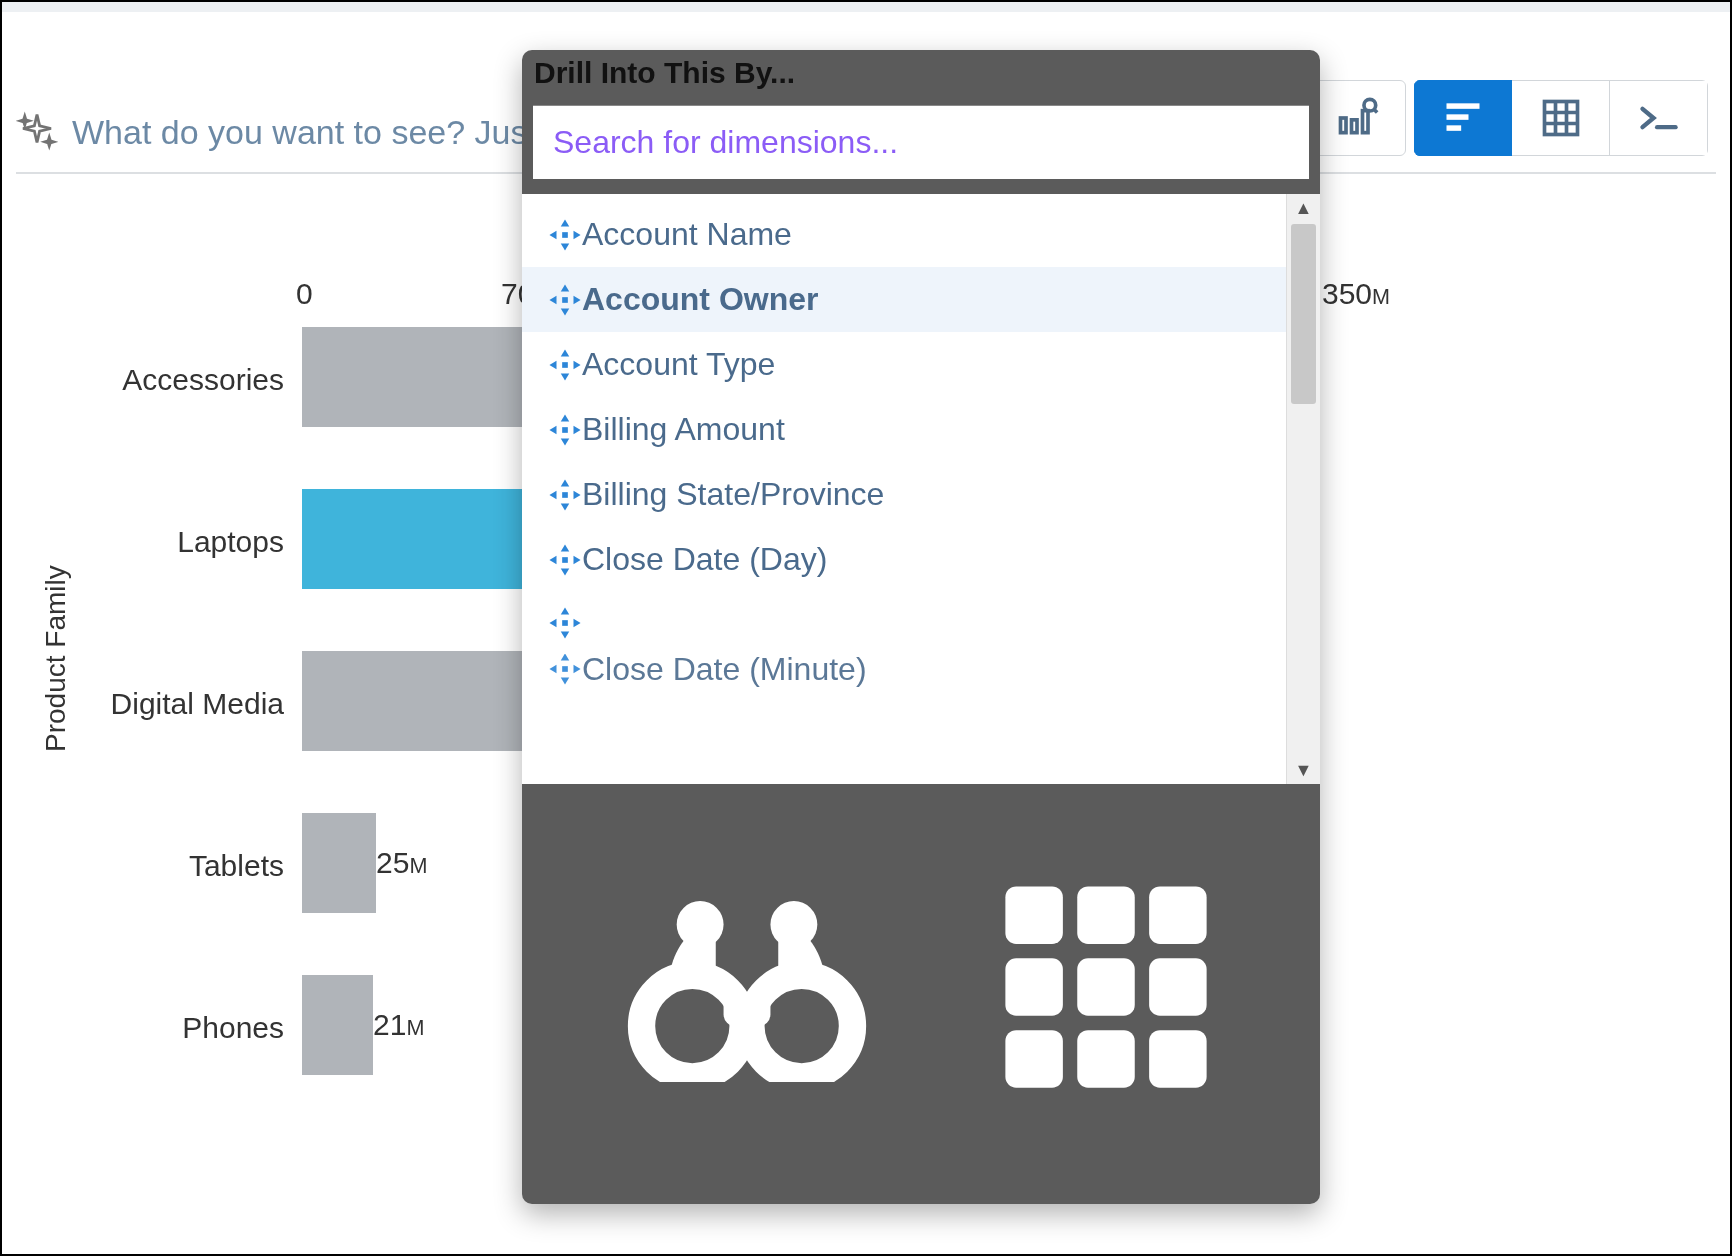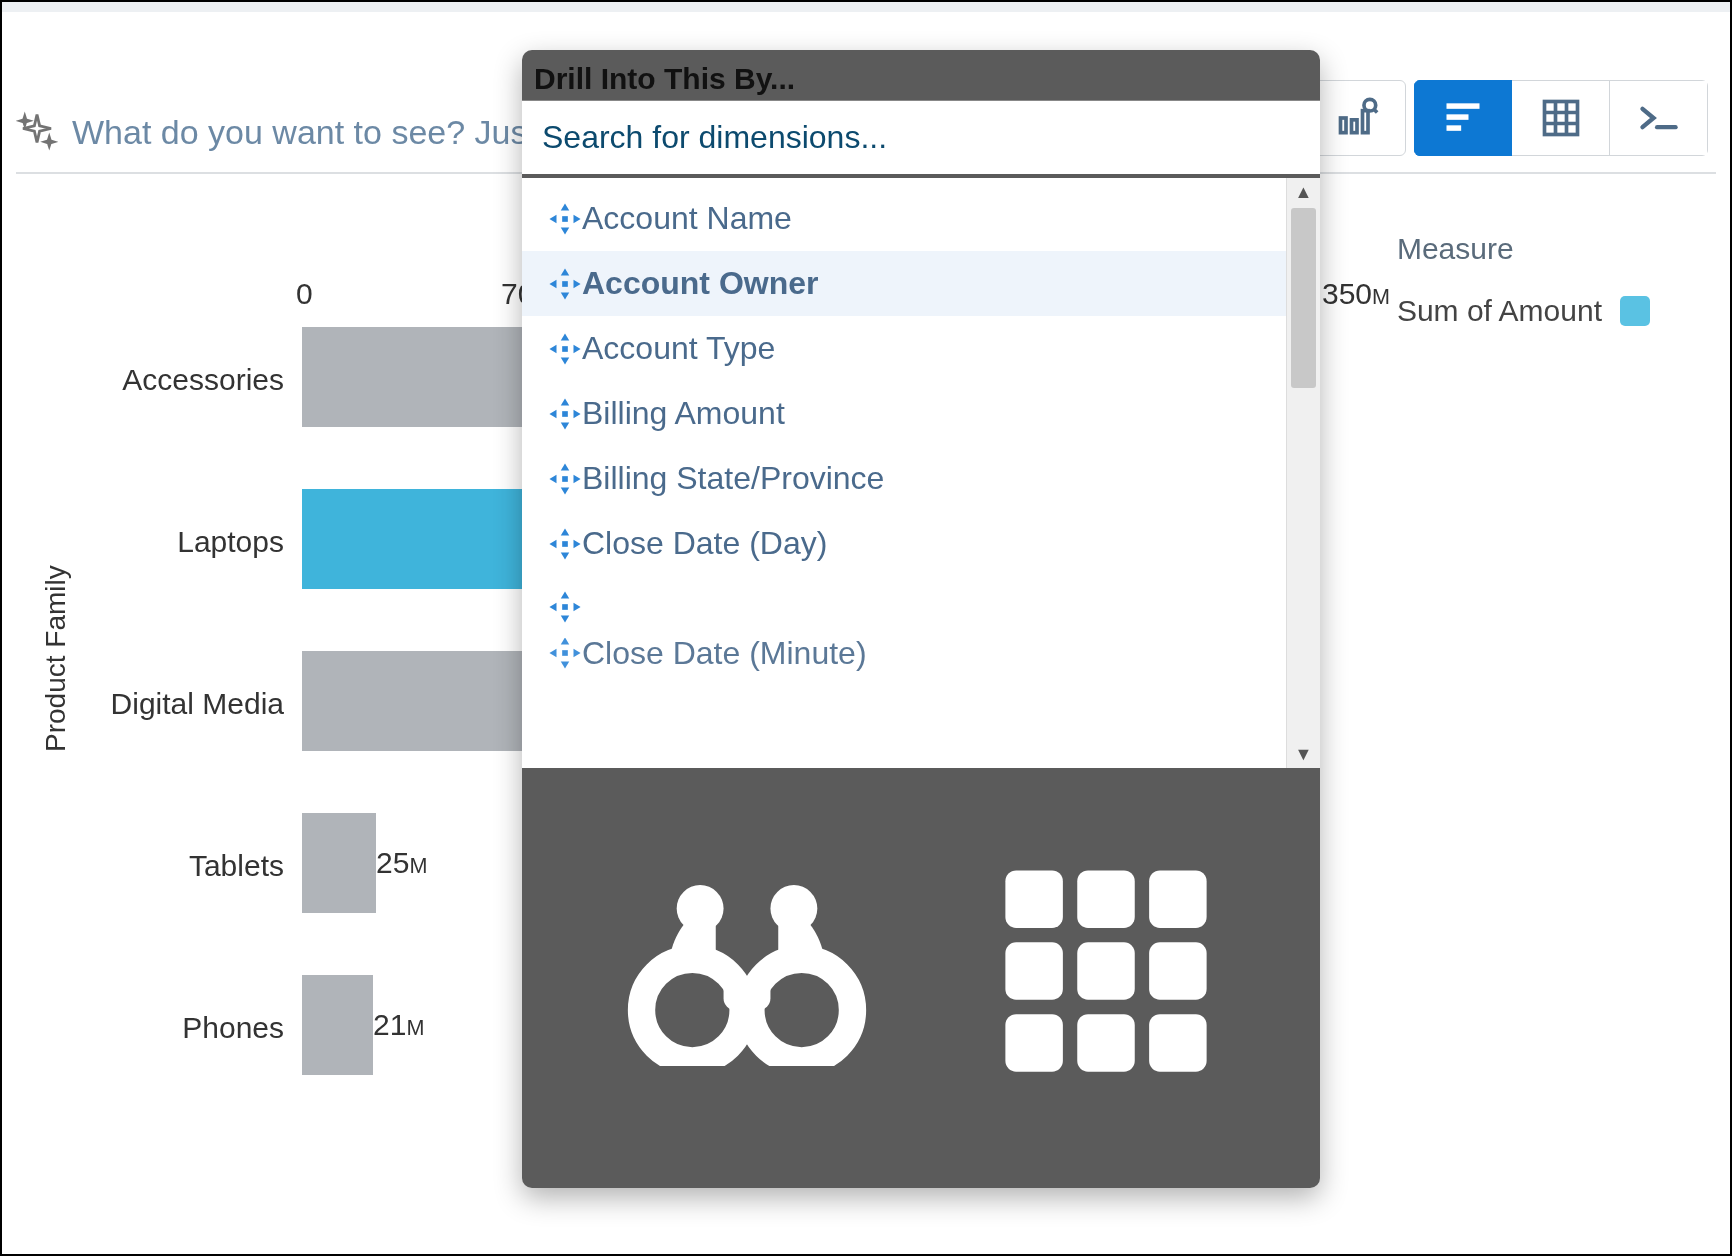--- a/index.html
+++ b/index.html
@@ -145,31 +145,31 @@
   .drill-popup {
     position: absolute;
     left: 520px; top: 48px;
     width: 798px;
     background: #5b5b5b;
     border-radius: 10px;
     z-index: 1000;
     box-shadow: 0 10px 28px rgba(0,0,0,0.3);
   }
   .drill-title {
-    padding: 12px 12px 4px 12px;
+    padding: 6px 12px 4px 12px;
     font-size: 30px;
     font-weight: 700;
     color: #111;
   }
   .drill-search {
     background: #fff;
-    margin: 0;
+    margin: 11px;
     padding: 18px 20px;
     font-size: 32px;
-    color: #0c4a6e;
+    color: #8b5cf6;
     border-top: 1px solid #888;
     border-bottom: 4px solid #5b5b5b;
   }
   .dim-list-wrap {
     background: #fff;
     position: relative;
     height: 590px;
     display: flex;
   }
   .dim-list {
@@ -296,27 +296,20 @@
         <div class="bar-label"><span class="mnum">25</span><span class="msuf">M</span></div>
       </div>
       <div class="bar-row">
         <div class="bar-cat">Phones</div>
         <div class="bar-rect" style="width:71px;"></div>
         <div class="bar-label"><span class="mnum">21</span><span class="msuf">M</span></div>
       </div>
     </div>
   </div>
 
-  <div class="legend">
-    <div class="legend-title">Measure</div>
-    <div class="legend-item">
-      <span>Sum of Amount</span>
-      <span class="legend-swatch"></span>
-    </div>
-  </div>
 
   <div class="drill-popup">
     <div class="drill-title">Drill Into This By...</div>
     <div class="drill-search">Search for dimensions...</div>
     <div class="dim-list-wrap">
       <div class="dim-list">
         <div class="dim-item">
           <span class="dim-icon">
             <svg viewBox="0 0 24 24" width="34" height="34" fill="currentColor">
                 <rect x="10" y="10" width="4" height="4"></rect>

